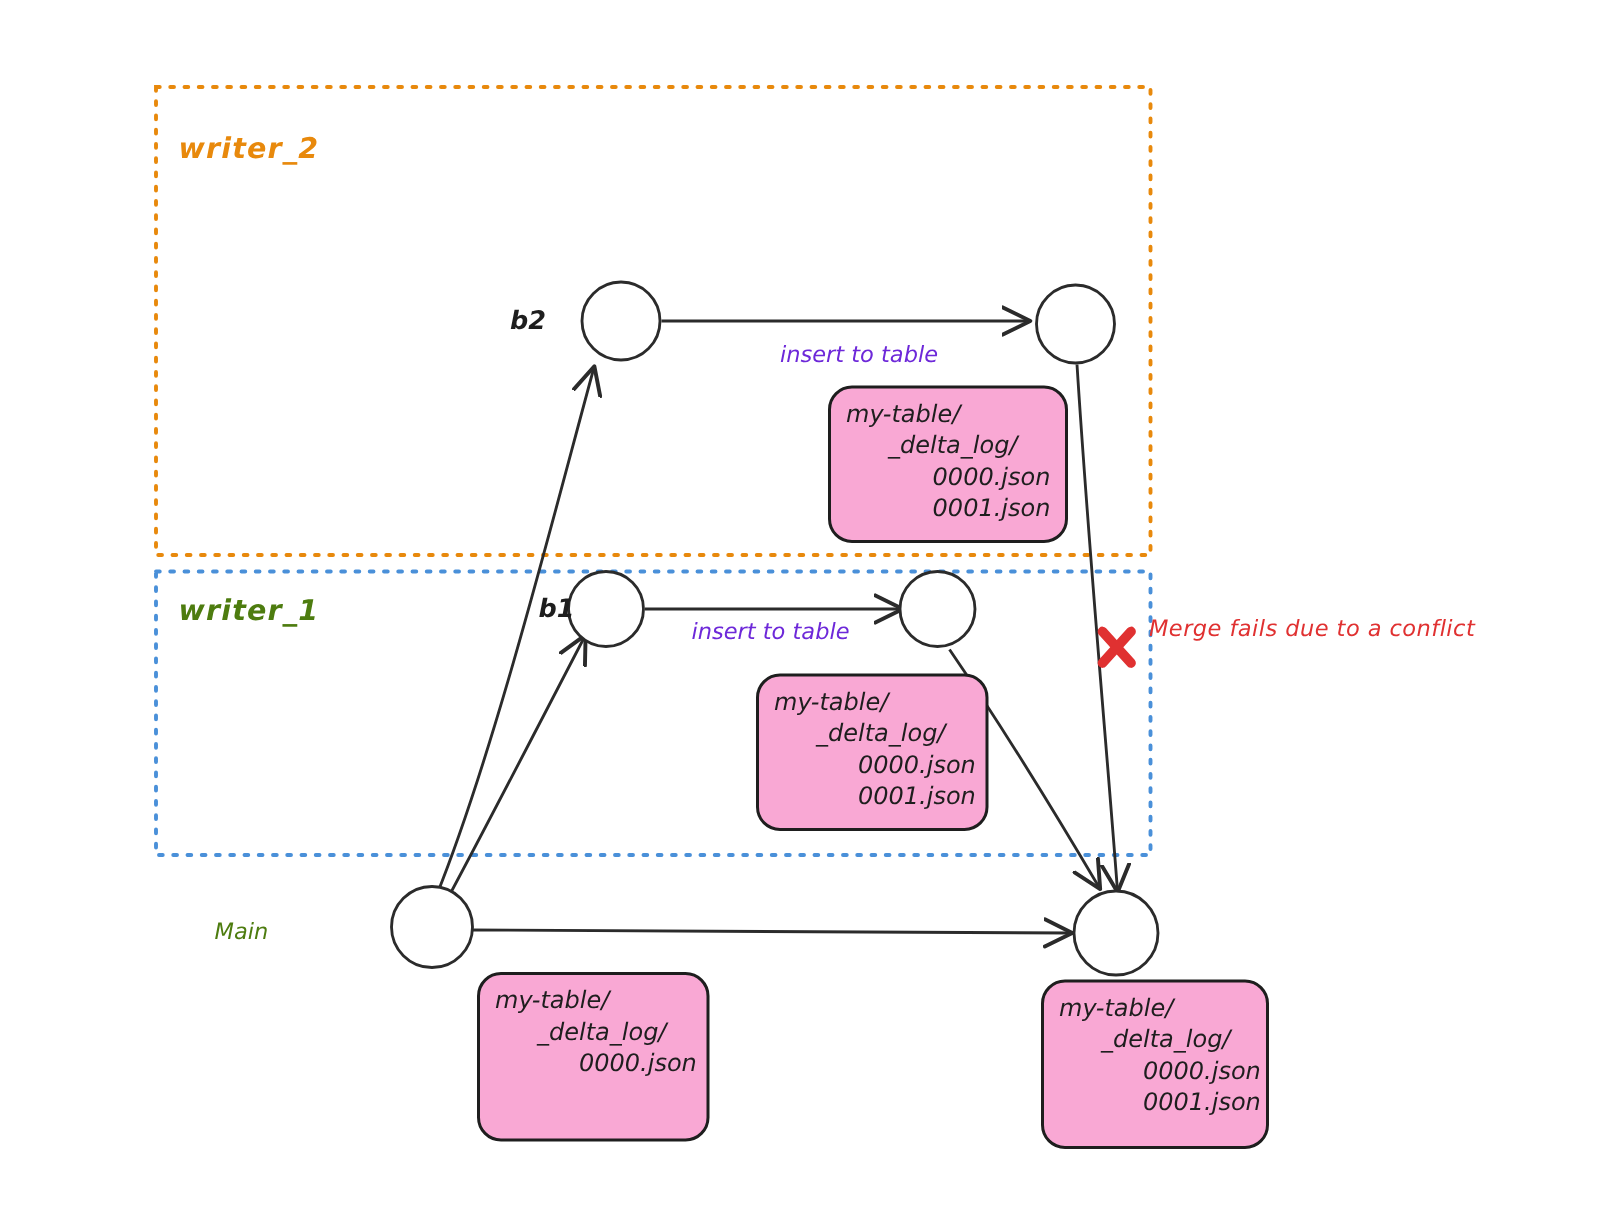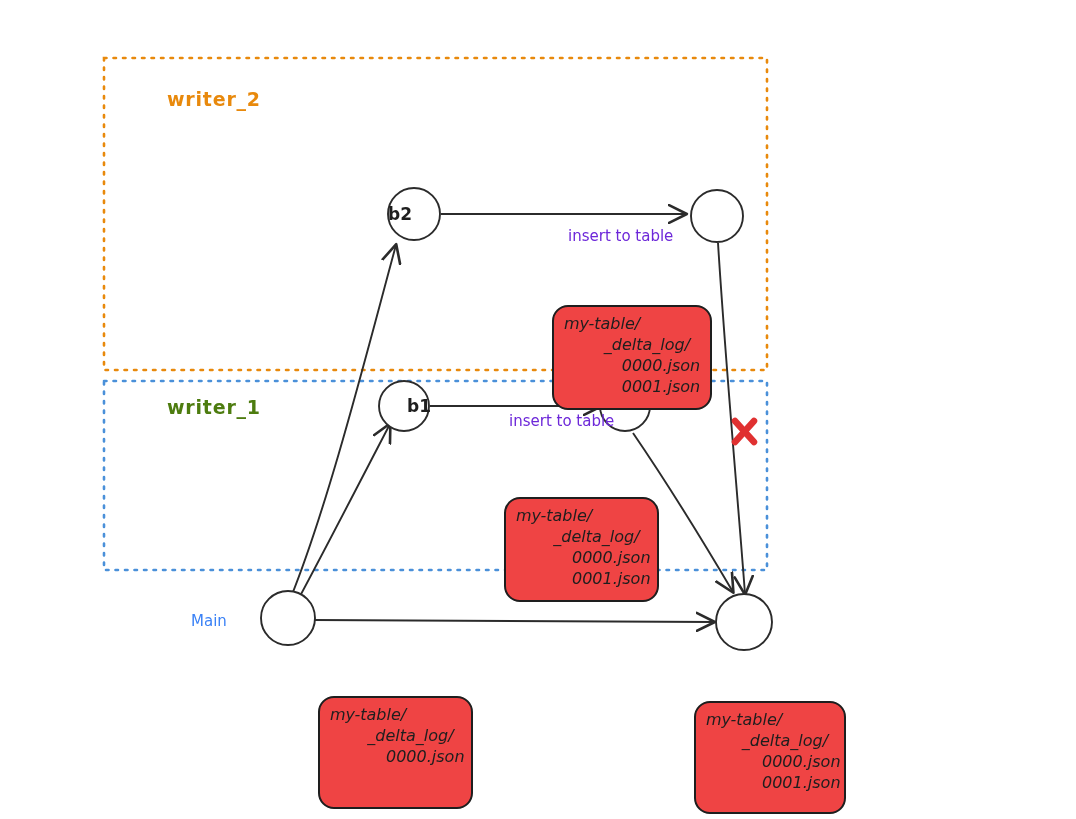--- a/index.html
+++ b/index.html
@@ -22,66 +22,65 @@
     position: absolute;
     left: 0;
     top: 0;
     width: 1076px;
     height: 819px;
   }
   .lbl {
     position: absolute;
     white-space: pre;
     font-family: "DejaVu Sans", sans-serif;
+    font-style: italic;
     color: #1e1e1e;
-    margin-left: 48px;
   }
   .region-label {
     font-size: 19px;
     font-weight: bold;
     letter-spacing: 0.8px;
   }
   .region-w2 { color: #e8890c; }
   .region-w1 { color: #4d7c0f; }
   .node-label {
     font-size: 17px;
     font-weight: bold;
     color: #1e1e1e;
   }
   .edge-label {
     font-size: 15px;
     color: #6d28d9;
   }
   .branch-label {
     font-size: 15px;
-    color: #3b82f6;
+    color: #4d7c0f;
   }
   .conflict-label {
     font-size: 15px;
     color: #e03131;
     letter-spacing: 0.3px;
   }
   .filebox {
     position: absolute;
     border: 2px solid #1e1e1e;
     border-radius: 16px;
-    background: #ef4444;
+    background: #f9a8d4;
     box-sizing: border-box;
-    margin-top: 48px;
   }
   .filebox .line {
     font-family: "DejaVu Sans", sans-serif;
     font-style: italic;
     font-size: 16px;
     color: #1e1e1e;
     white-space: pre;
     line-height: 1.32;
   }
   .ind0 { padding-left: 2px; }
-  .ind1 { padding-left: 30px; text-align: center; }
+  .ind1 { padding-left: 30px; }
   .ind2 { padding-left: 58px; text-align: center; }
   .json-orange { color: #e8890c; }
   .json-blue   { color: #1971c2; }
   .box-inner {
     padding: 6px 8px 0 8px;
   }
 </style>
 </head>
 <body>
 
@@ -133,20 +132,21 @@
   <div class="lbl node-label" style="left:340px; top:204px;">b2</div>
 
   <div class="lbl node-label" style="left:359px; top:396px;">b1</div>
 
   <div class="lbl branch-label" style="left:143px; top:612px;">Main</div>
 
   <div class="lbl edge-label" style="left:520px; top:227px;">insert to table</div>
 
   <div class="lbl edge-label" style="left:461px; top:412px;">insert to table</div>
 
+  <div class="lbl conflict-label" style="left:766px; top:410px;">Merge fails due to a conflict</div>
 
   <div class="filebox" style="left:552px; top:257px; width:160px; height:105px;">
     <div class="box-inner">
       <div class="line ind0">my-table/</div>
       <div class="line ind1">_delta_log/</div>
       <div class="line ind2">0000.json</div>
       <div class="line ind2 json-orange">0001.json</div>
     </div>
   </div>
 

